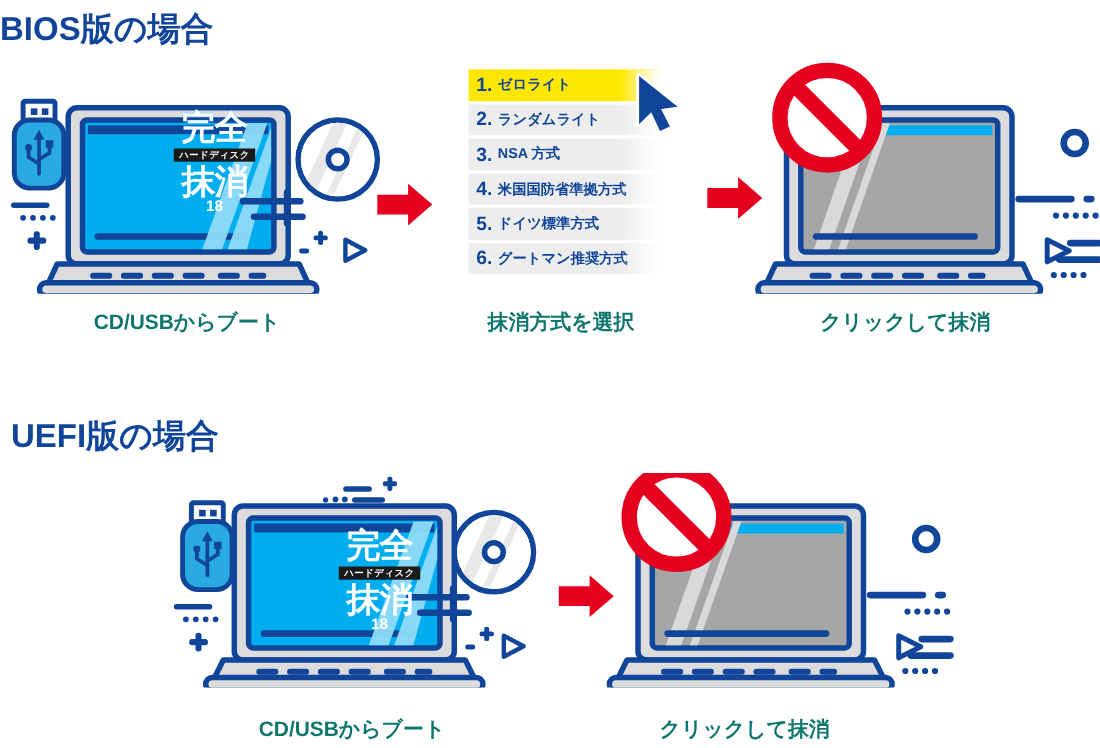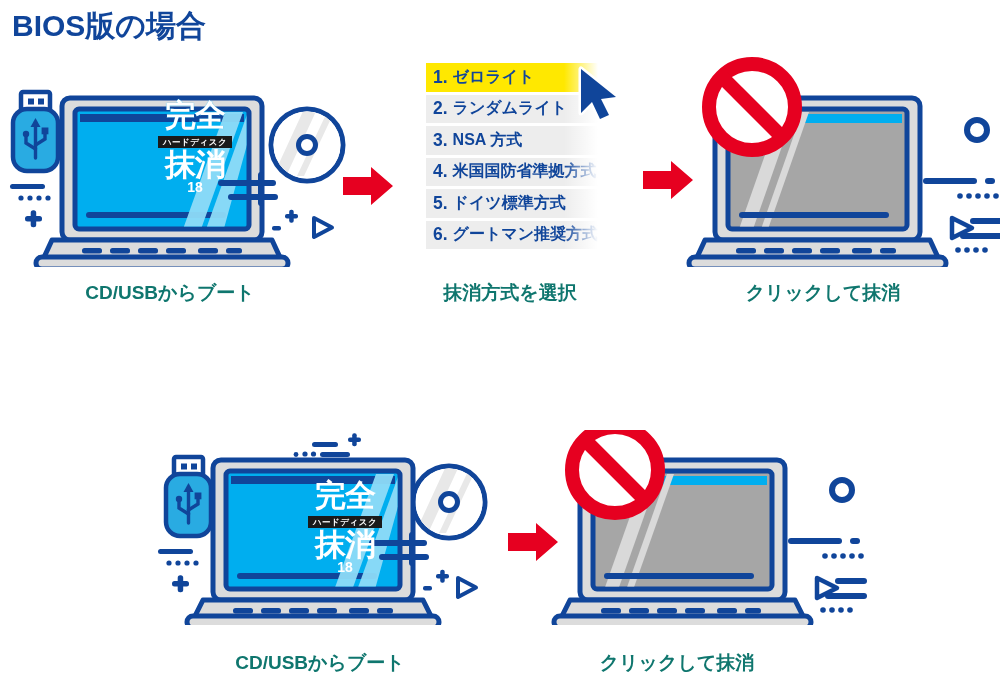--- a/index.html
+++ b/index.html
@@ -50,42 +50,42 @@
   .menu-row.selected{background:#FFE800;}
   .menu-row .num{
     color:#10459A;
     font-size:17.5px;
     font-weight:bold;
     margin-right:5px;
     flex:0 0 auto;
   }
   .menu-row .lbl{
     color:#10459A;
-    font-size:16px;
+    font-size:13px;
     font-weight:bold;
     white-space:nowrap;
     flex:0 0 auto;
   }
   
   .menu-fade{
     position:absolute;
     right:0;top:0;
     width:34px;height:100%;
     background:linear-gradient(to right,rgba(255,255,255,0),rgba(255,255,255,1));
     pointer-events:none;
   }
 
   .cursor{position:absolute;}
 </style>
 </head>
 <body>
 
 <div class="stage">
 
-  <div class="abs section-title" style="left:12px; top:6px;">BIOS版の場合</div>
+  <div class="abs section-title" style="left:0; top:6px;">BIOS版の場合</div>
 
   <svg class="abs" style="left:0px; top:52px;" width="380" height="215" viewBox="0 0 380 215">
 
     <g>
       <rect x="147" y="75" width="26" height="5" rx="2.5" fill="#10459A"></rect>
       <rect x="155" y="85" width="30" height="5" rx="2.5" fill="#10459A"></rect>
       <circle cx="140" cy="87" r="2.6" fill="#10459A"></circle>
       <circle cx="148.5" cy="87" r="2.6" fill="#10459A"></circle>
       <circle cx="130" cy="87.5" r="2.4" fill="#10459A"></circle>
       <g fill="#10459A">
@@ -273,20 +273,21 @@
       <circle cx="327" cy="198" r="2.8" fill="#10459A"></circle>
       <circle cx="336" cy="198" r="2.8" fill="#10459A"></circle>
       <circle cx="345" cy="198" r="2.8" fill="#10459A"></circle>
     </g>
   </svg>
 
   <div class="abs caption" style="left:55px; top:280px; width:230px;">CD/USBからブート</div>
   <div class="abs caption" style="left:405px; top:280px; width:210px;">抹消方式を選択</div>
   <div class="abs caption" style="left:718px; top:280px; width:210px;">クリックして抹消</div>
 
+  <div class="abs section-title" style="left:10px; top:376px;">UEFI版の場合</div>
 
   <svg class="abs" style="left:155px; top:430px;" width="380" height="195" viewBox="0 0 380 195">
 
     <g>
       <rect x="157" y="12" width="26" height="5" rx="2.5" fill="#10459A"></rect>
       <rect x="165" y="22" width="30" height="5" rx="2.5" fill="#10459A"></rect>
       <circle cx="150" cy="24" r="2.6" fill="#10459A"></circle>
       <circle cx="158.5" cy="24" r="2.6" fill="#10459A"></circle>
       <circle cx="141" cy="24.5" r="2.4" fill="#10459A"></circle>
       <g fill="#10459A">

